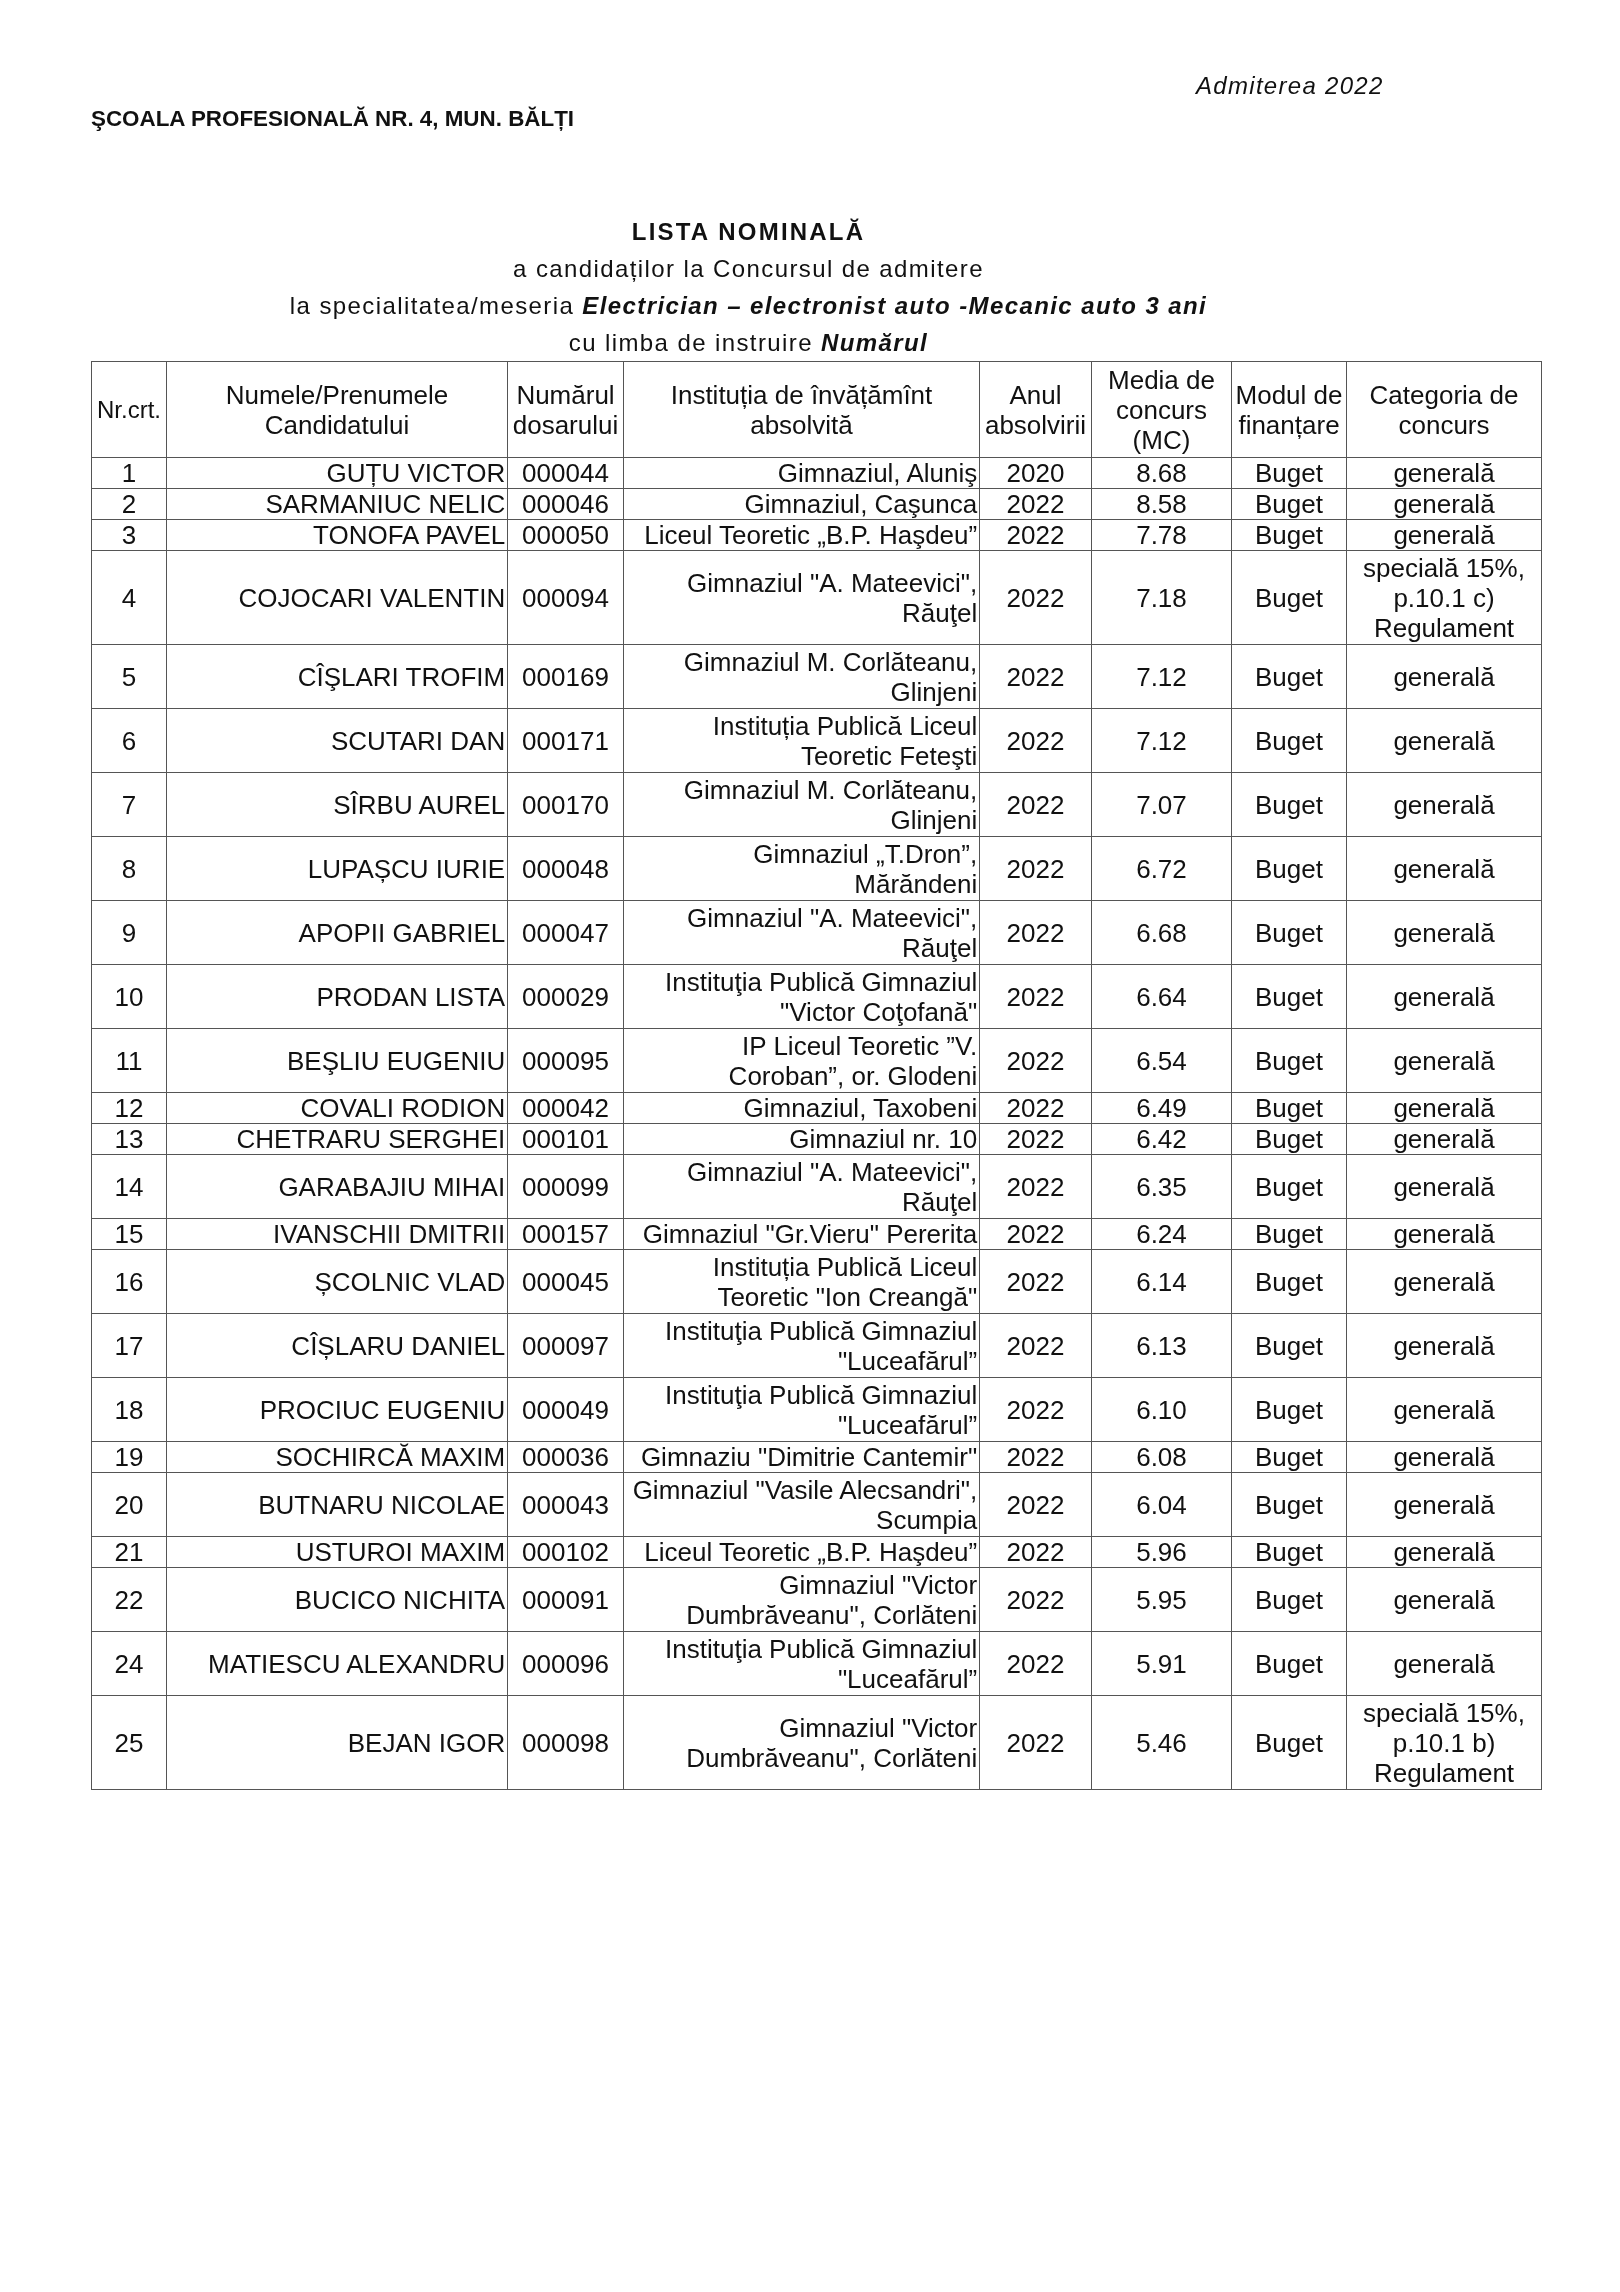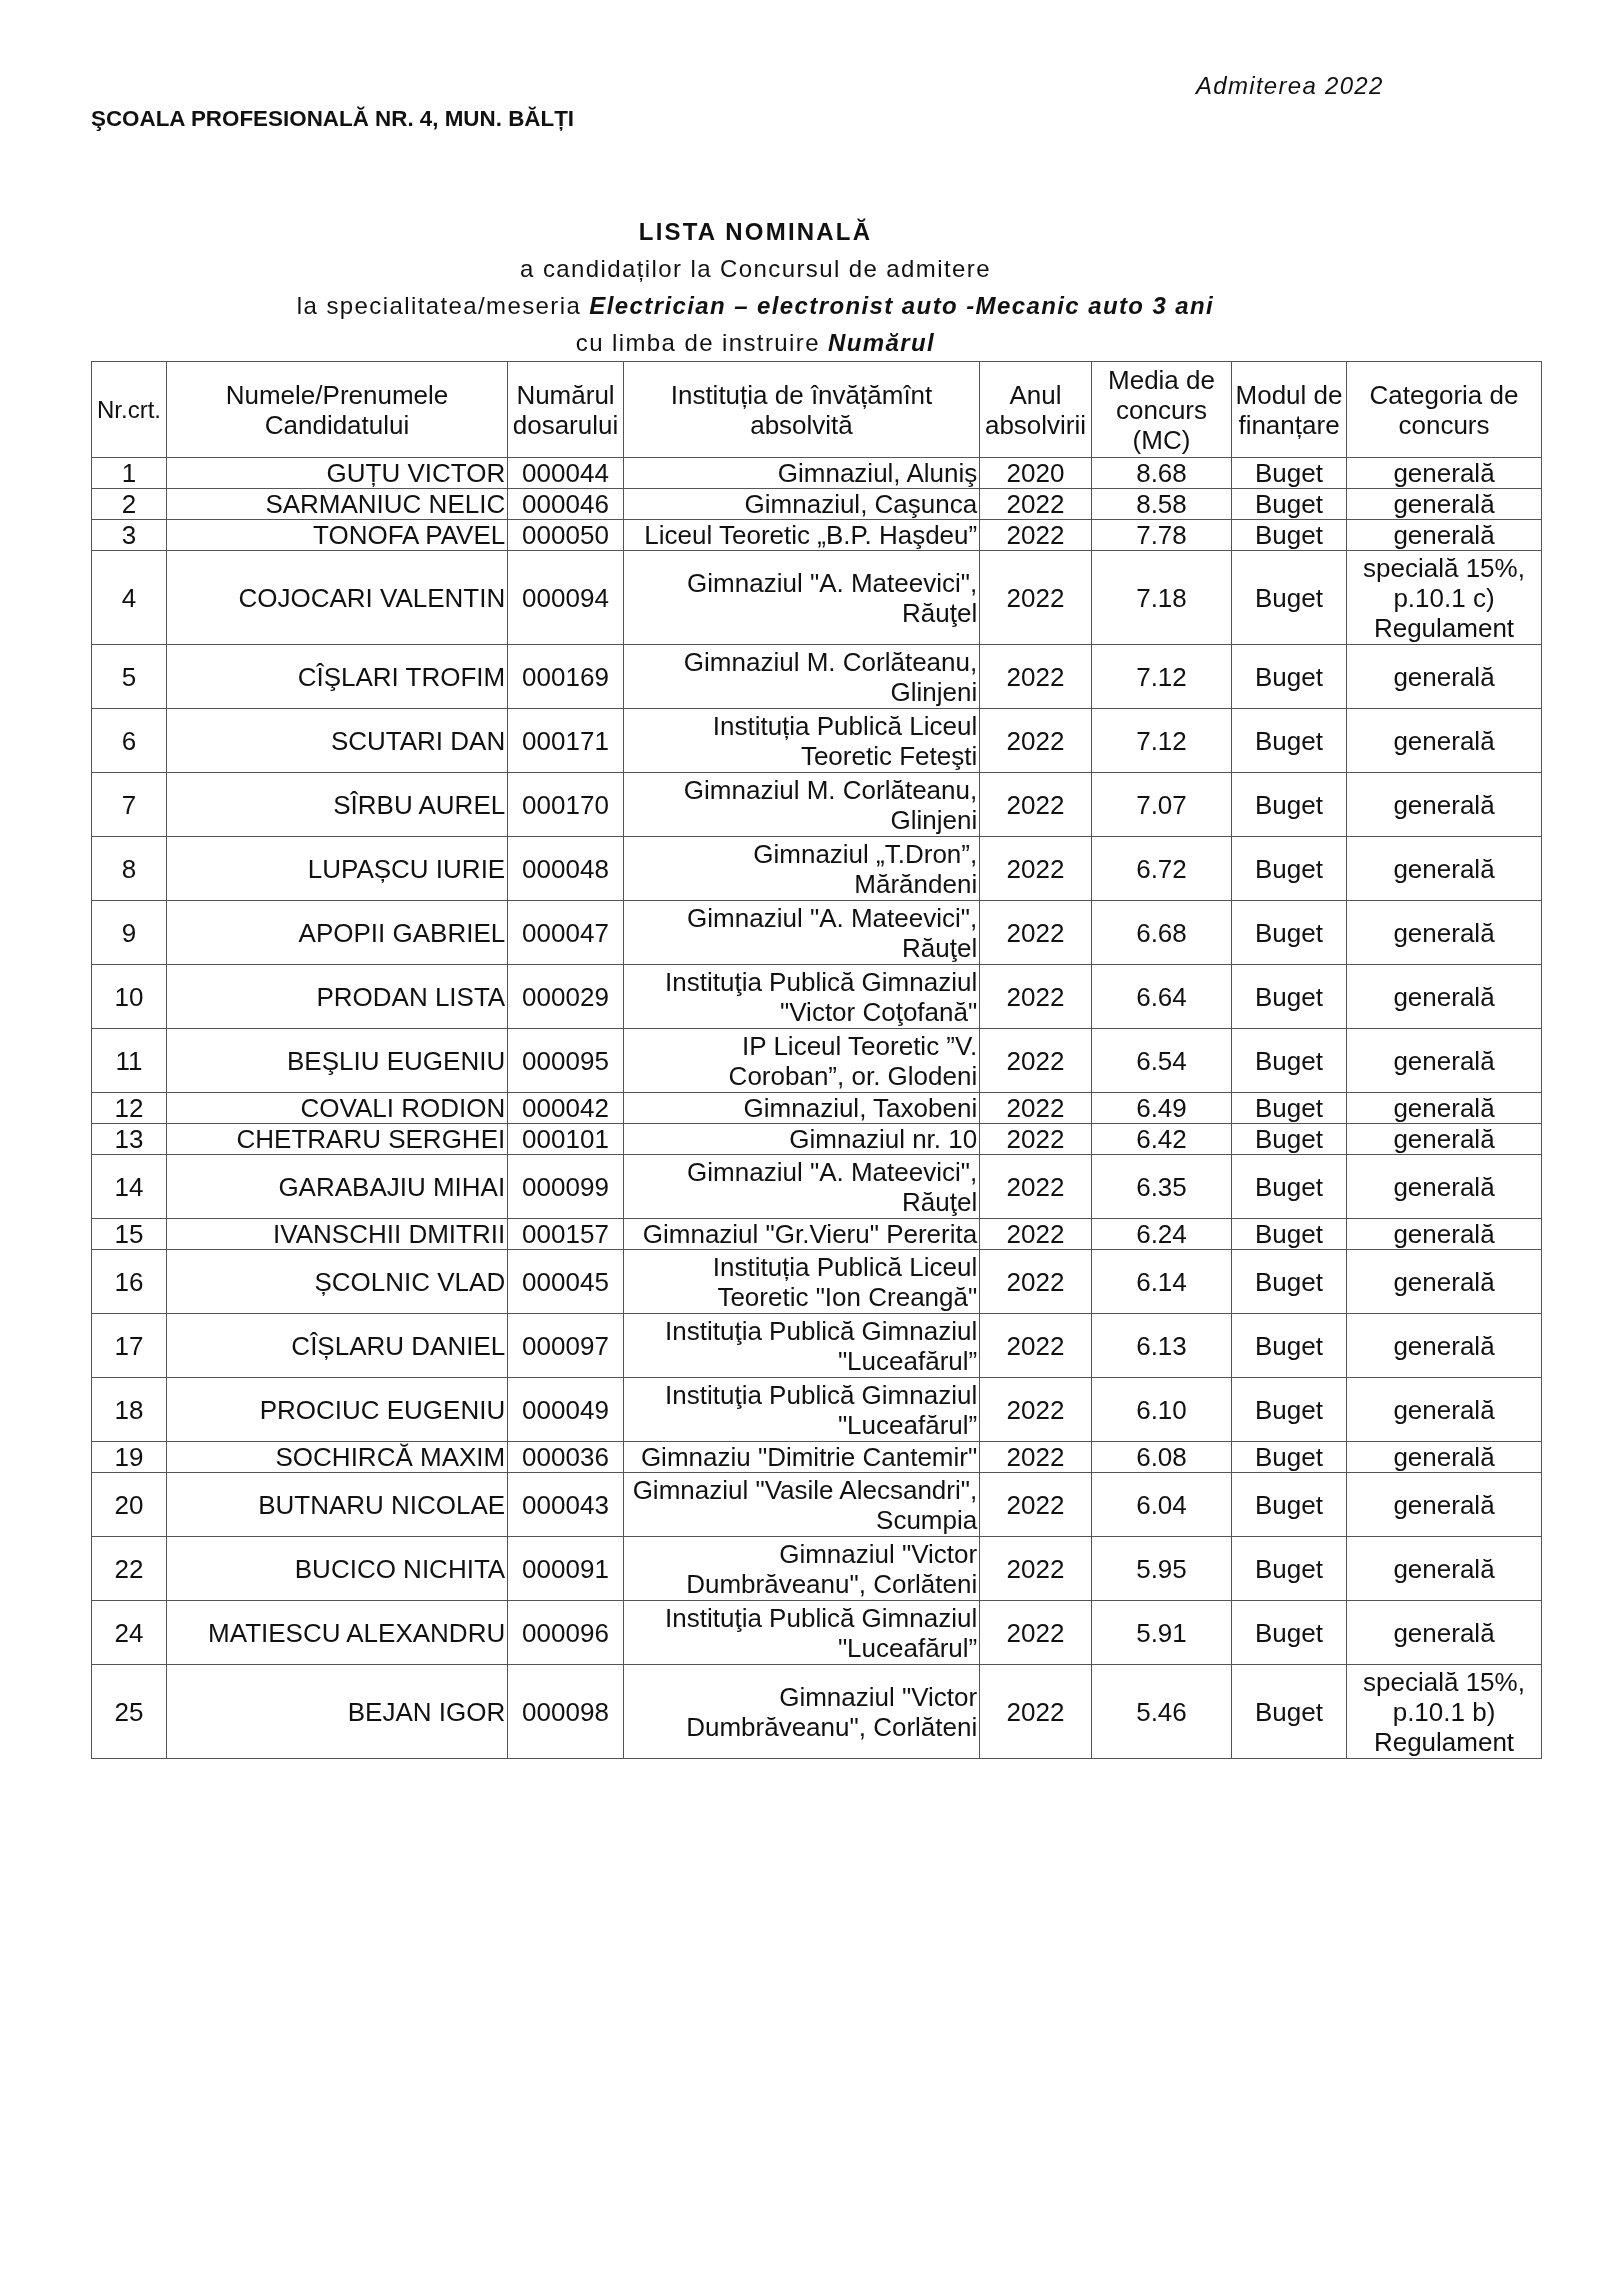--- a/index.html
+++ b/index.html
@@ -1,19 +1,19 @@
 <!DOCTYPE html>
 <html style="font-size:14.3px"><head>
 <meta charset="utf-8">
 <style>
   html, body { margin:0; padding:0; background:#ffffff; }
   body { width:1620px; height:2293px; position:relative; font-family:"Liberation Sans", sans-serif; color:#111; overflow:hidden; }
   .top-right { position:absolute; left:1196px; top:72px; font-size:24px; letter-spacing:1.3px;font-style:italic; }
   .school { position:absolute; left:91px; top:106px; font-size:22.4px; font-weight:bold; }
-  .title-block { position:absolute; left:11px; width:1489px; top:213px; text-align:center; font-size:24px; letter-spacing:1.4px; line-height:37px; }
+  .title-block { position:absolute; left:4px; width:1489px; top:213px; text-align:center; font-size:24px; letter-spacing:1.4px; line-height:37px; }
   .title-block .t1 { font-weight:bold; letter-spacing:2.2px; }
   .title-block b { font-style:italic; font-weight:bold;margin-top:43px; }
   table.list { position:absolute; left:91px; top:361px; width:1450px; border-collapse:collapse; table-layout:fixed; font-size:26px; }
   table.list th, table.list td { border:1.8px solid #555; padding:0 1.8px; line-height:30px; vertical-align:middle; }
   table.list th { font-weight:normal; text-align:center; height:95px; }
   table.list td.c { text-align:center; }
   table.list td.l { text-align:right; }
   table.list th.nr { font-size:24px; }
   tr.h1 td { height:30px; }
   tr.h2 td { height:63px; }
@@ -249,20 +249,30 @@
       <tr class="h2">
         <td class="c">20</td>
         <td class="l">BUTNARU NICOLAE</td>
         <td class="c">000043</td>
         <td class="l">Gimnaziul "Vasile Alecsandri", Scumpia</td>
         <td class="c">2022</td>
         <td class="c">6.04</td>
         <td class="c">Buget</td>
         <td class="c">generală</td>
       </tr>
+      <tr class="h1">
+        <td class="c">21</td>
+        <td class="l">USTUROI MAXIM</td>
+        <td class="c">000102</td>
+        <td class="l">Liceul Teoretic „B.P. Haşdeu”</td>
+        <td class="c">2022</td>
+        <td class="c">5.96</td>
+        <td class="c">Buget</td>
+        <td class="c">generală</td>
+      </tr>
       <tr class="h2">
         <td class="c">22</td>
         <td class="l">BUCICO NICHITA</td>
         <td class="c">000091</td>
         <td class="l">Gimnaziul "Victor Dumbrăveanu", Corlăteni</td>
         <td class="c">2022</td>
         <td class="c">5.95</td>
         <td class="c">Buget</td>
         <td class="c">generală</td>
       </tr>

